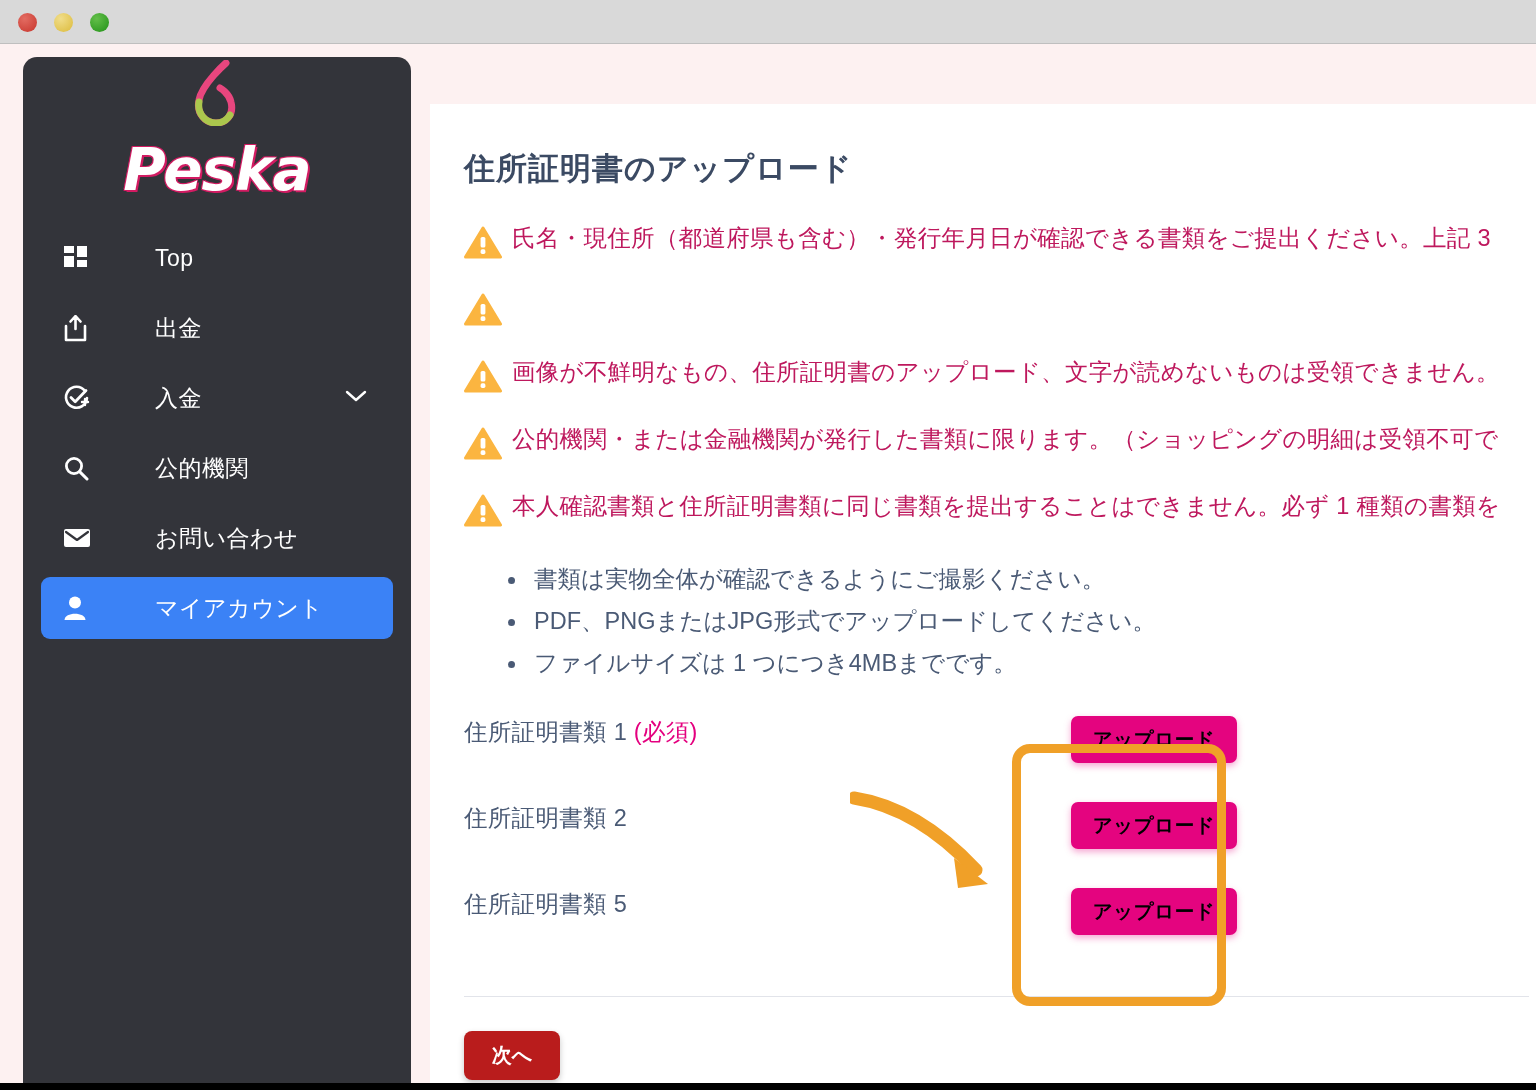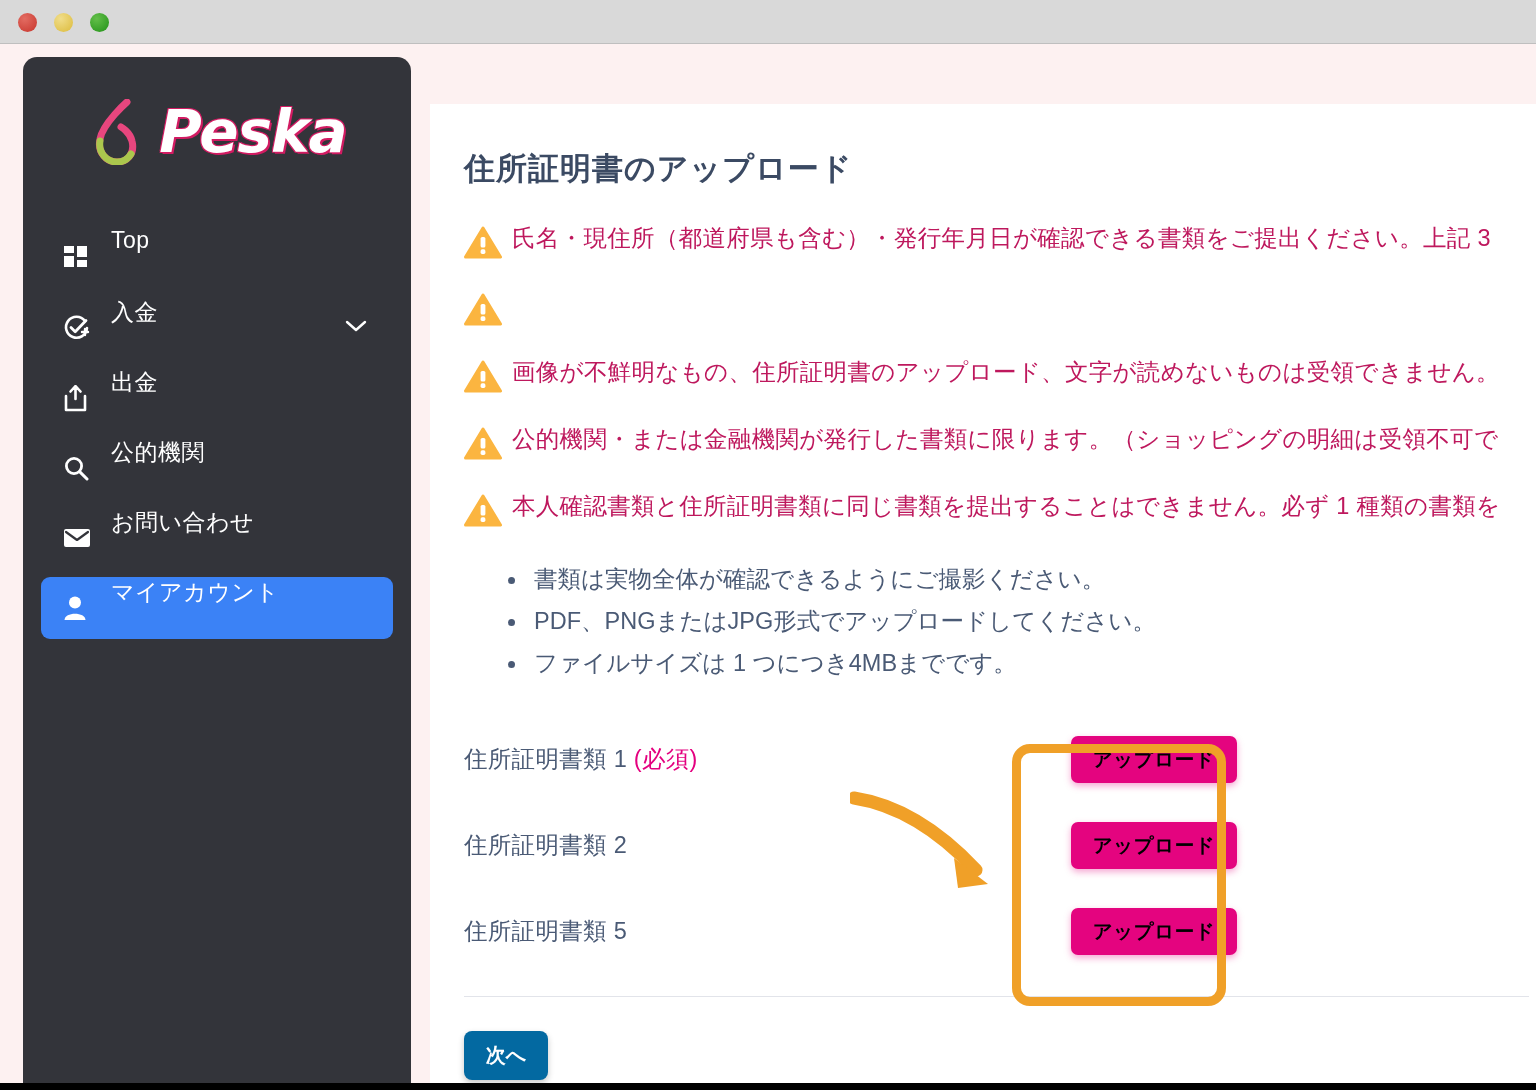--- a/index.html
+++ b/index.html
@@ -61,43 +61,45 @@
     background: #33343a;
     border-radius: 14px 14px 0 0;
     overflow: hidden;
   }
   .brand {
     height: 150px;
     display: flex;
     align-items: center;
     justify-content: center;
   }
-  .logo-wrap { display: flex; align-items: center; gap: 10px; }
+  .logo-wrap { display: flex; align-items: center; gap: 10px; flex-direction: column; }
   .logo-mark { width: 62px; height: 66px; }
   .logo-word {
     font-family: "DejaVu Sans", sans-serif;
     font-size: 58px;
     font-weight: bold;
     font-style: italic;
     color: #ffffff;
     letter-spacing: -1px;
     position: relative;
     text-shadow: 2px 2px 0 #d21b62, -1px -1px 0 #d21b62, 1px -1px 0 #d21b62, -1px 1px 0 #d21b62;
   }
 
   .nav { padding: 12px 0 0 0; }
   .nav-item {
     position: relative;
     display: flex;
+    align-items: center;
     height: 62px;
     margin: 8px 18px;
     padding-left: 22px;
     border-radius: 9px;
     color: #ffffff;
     cursor: pointer;
+    gap: 44px;
   }
   .nav-item.active { background: #3b82f6; }
   .nav-ico {
     width: 30px;
     display: flex;
     align-items: center;
     justify-content: flex-start;
     flex: none;
   }
   .nav-label {
@@ -165,21 +167,20 @@
     width: 7px; height: 7px;
     border-radius: 50%;
     background: #4a5a75;
   }
 
   
   .uploads { position: relative; margin-top: 32px; width: 800px; }
   .upload-row {
     position: relative;
     display: flex;
-    align-items: center;
     height: 86px;
   }
   .upload-label {
     font-size: 23.5px;
     color: #4a5a75;
     letter-spacing: 0.3px;
     white-space: nowrap;
   }
   .req { color: #e4007f; }
   .upload-btn {
@@ -216,22 +217,22 @@
 
   
   .divider {
     margin: 22px 0 0 0;
     width: 1065px;
     height: 1px;
     background: #e2e4ea;
   }
   .next-btn {
     margin-top: 34px;
-    width: 84px; height: 49px;
-    background: #0369a1;
+    width: 96px; height: 49px;
+    background: #b91c1c;
     border: none;
     border-radius: 8px;
     color: #ffffff;
     font-size: 20px;
     font-weight: bold;
     font-family: "Liberation Sans", sans-serif;
     cursor: pointer;
     box-shadow: 0 3px 6px rgba(0,0,0,0.22);
   }
 </style>
@@ -271,42 +272,42 @@
               <rect x="14" y="1" width="10" height="11" fill="#fff"></rect>
               <rect x="1" y="11" width="10" height="11" fill="#fff"></rect>
               <rect x="14" y="15" width="10" height="7" fill="#fff"></rect>
             </svg>
           </span>
           <span class="nav-label">Top</span>
         </div>
 
         <div class="nav-item">
           <span class="nav-ico">
+            <svg width="25" height="27" viewBox="0 0 25 27">
+              <path d="M12.5 1 L12.5 14 M12.5 1 L7.5 6.5 M12.5 1 L17.5 6.5" fill="none" stroke="#fff" stroke-width="2.6" stroke-linecap="round" stroke-linejoin="round"></path>
+              <path d="M3 11 L3 25 L22 25 L22 11" fill="none" stroke="#fff" stroke-width="2.6" stroke-linecap="round" stroke-linejoin="round"></path>
+            </svg>
+          </span>
+          <span class="nav-label">出金</span>
+        </div>
+
+        <div class="nav-item">
+          <span class="nav-ico">
             <svg width="27" height="27" viewBox="0 0 27 27">
               <path d="M22 6 A10.5 10.5 0 1 0 24 13" fill="none" stroke="#fff" stroke-width="2.6" stroke-linecap="round"></path>
               <path d="M8 12.5 l4.2 4.2 L23 5.5" fill="none" stroke="#fff" stroke-width="2.8" stroke-linecap="round" stroke-linejoin="round"></path>
               <path d="M22 14 v6 M19 17 h6" stroke="#fff" stroke-width="2.4" stroke-linecap="round"></path>
             </svg>
           </span>
           <span class="nav-label">入金</span>
           <span class="nav-chevron">
             <svg width="22" height="14" viewBox="0 0 22 14">
               <path d="M2 3 L11 11 L20 3" fill="none" stroke="#ffffff" stroke-width="2.4" stroke-linecap="round" stroke-linejoin="round"></path>
             </svg>
           </span>
-        </div>
-
-        <div class="nav-item">
-          <span class="nav-ico">
-            <svg width="25" height="27" viewBox="0 0 25 27">
-              <path d="M12.5 1 L12.5 14 M12.5 1 L7.5 6.5 M12.5 1 L17.5 6.5" fill="none" stroke="#fff" stroke-width="2.6" stroke-linecap="round" stroke-linejoin="round"></path>
-              <path d="M3 11 L3 25 L22 25 L22 11" fill="none" stroke="#fff" stroke-width="2.6" stroke-linecap="round" stroke-linejoin="round"></path>
-            </svg>
-          </span>
-          <span class="nav-label">出金</span>
         </div>
 
         <div class="nav-item">
           <span class="nav-ico">
             <svg width="26" height="26" viewBox="0 0 26 26">
               <circle cx="11" cy="11" r="7.6" fill="none" stroke="#fff" stroke-width="2.8"></circle>
               <path d="M16.6 16.6 L24 24" stroke="#fff" stroke-width="3" stroke-linecap="round"></path>
             </svg>
           </span>
           <span class="nav-label">公的機関</span>

